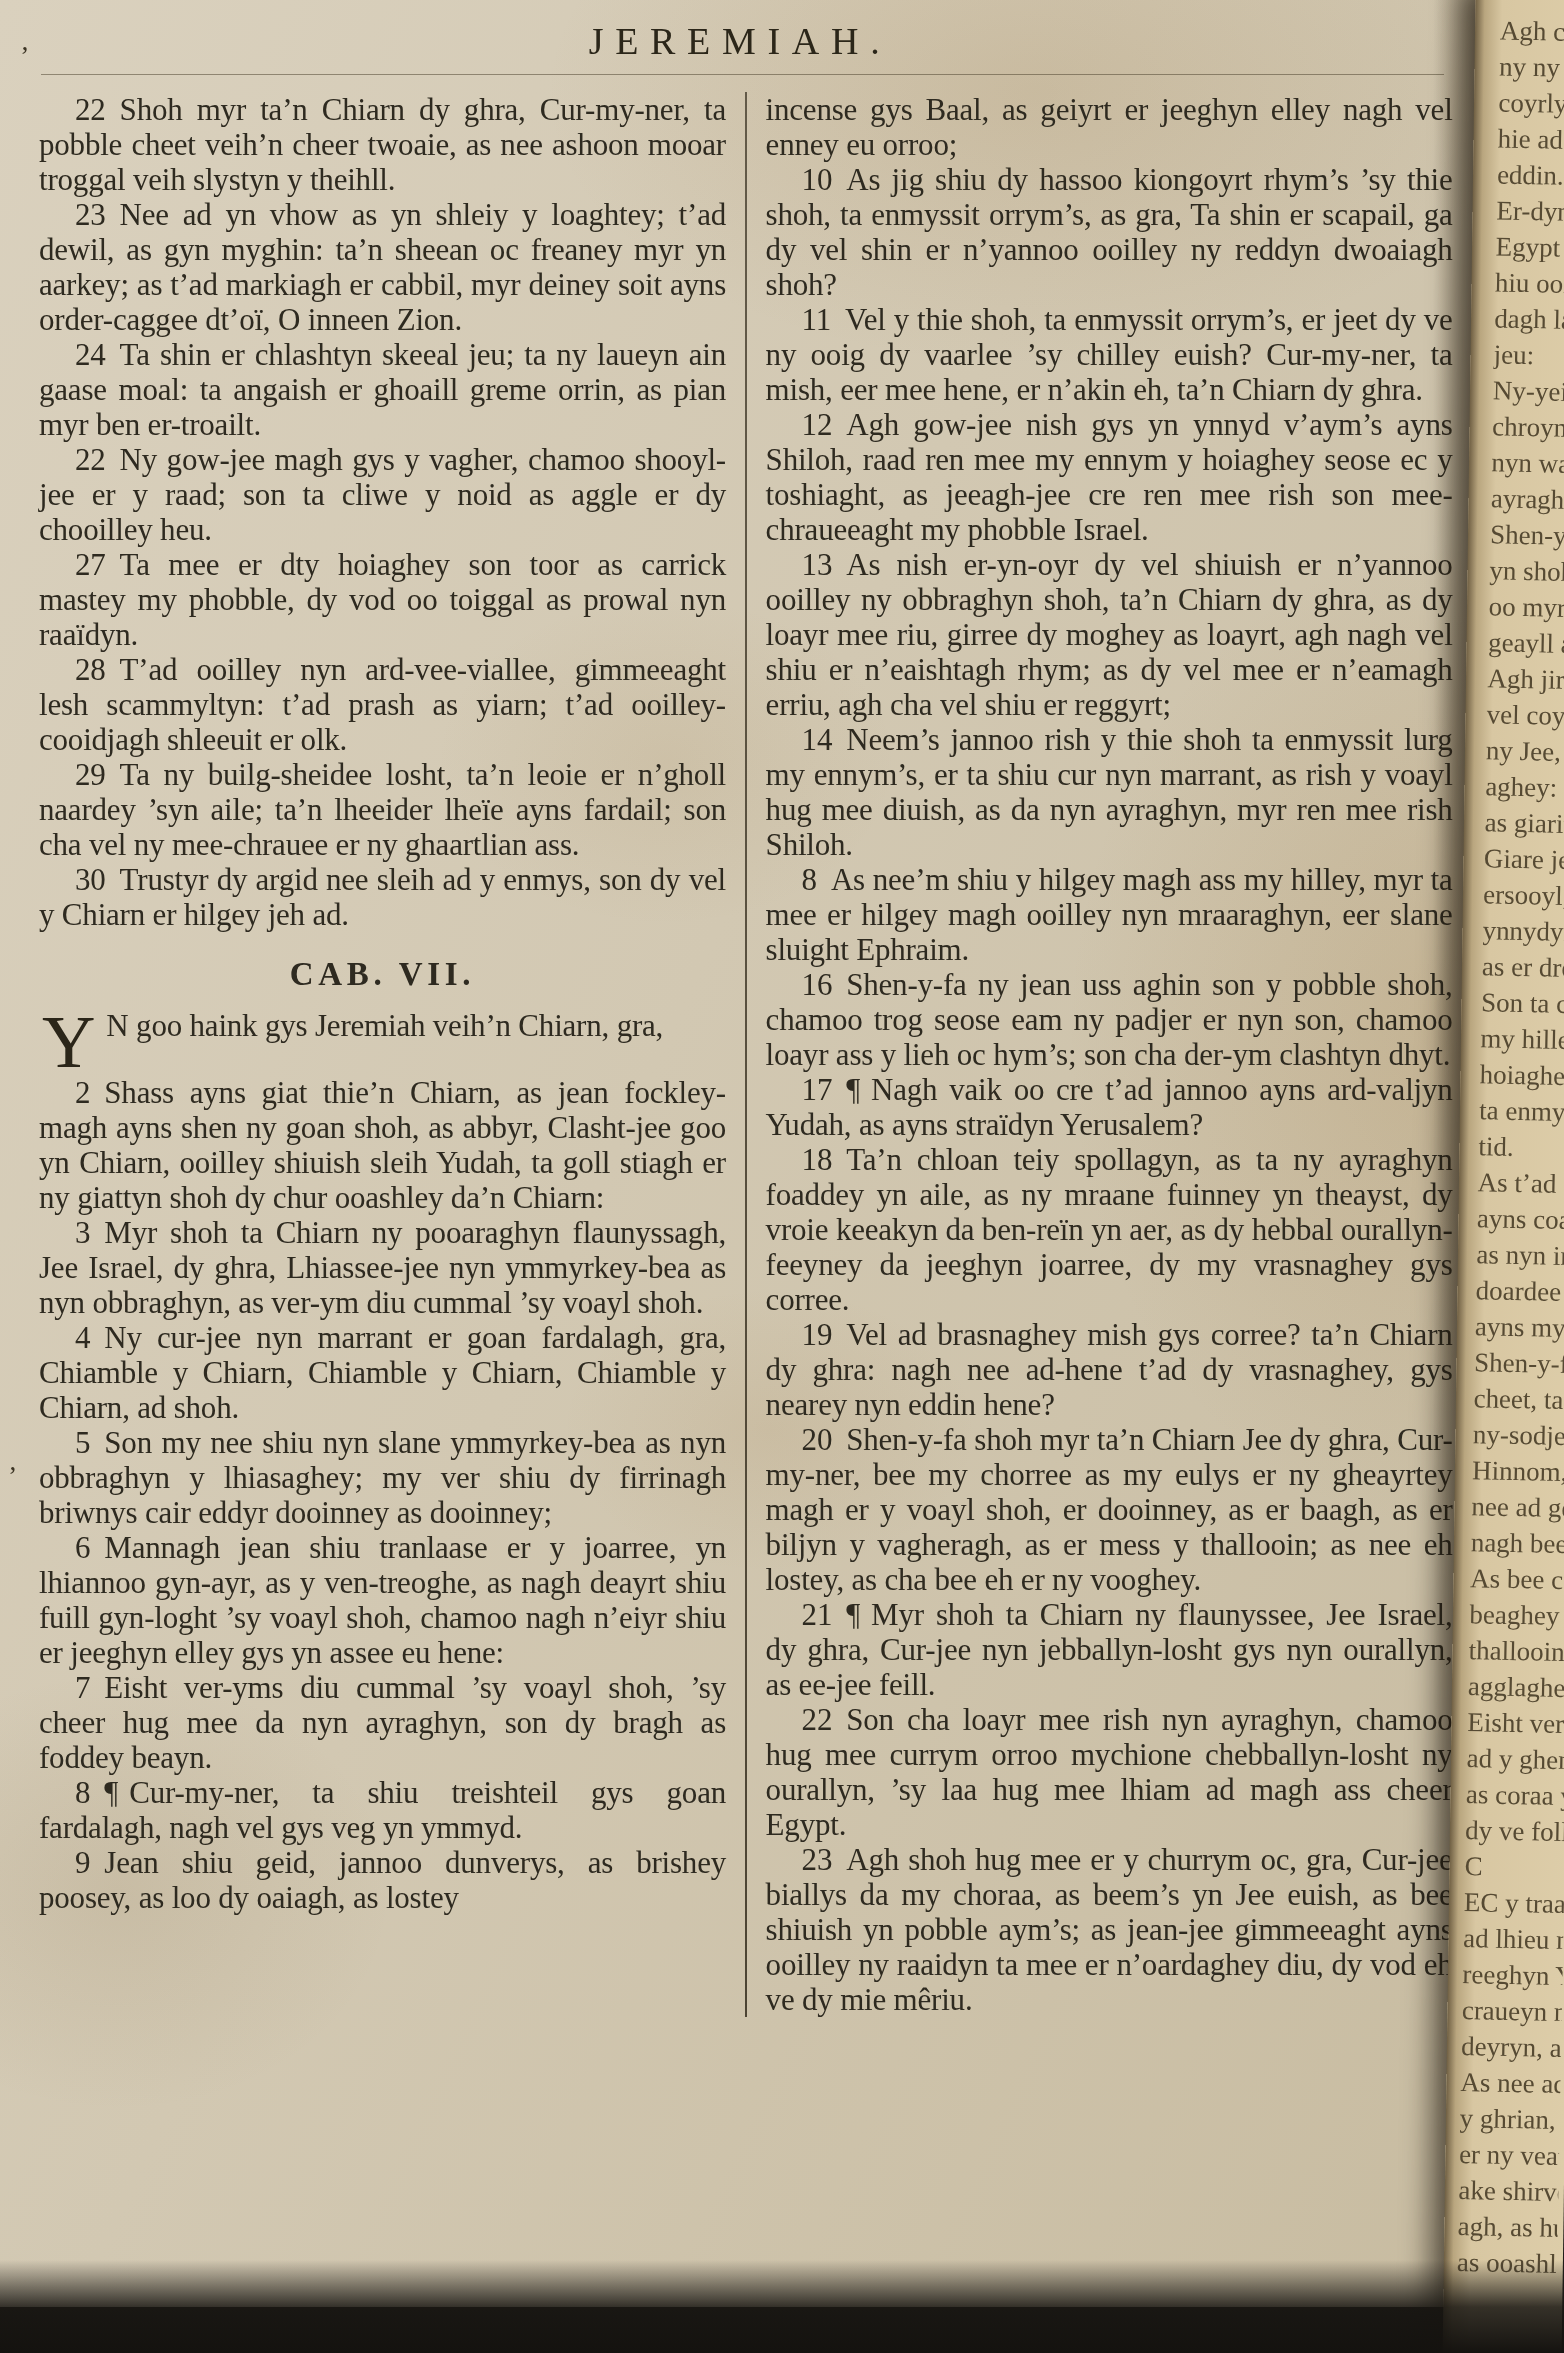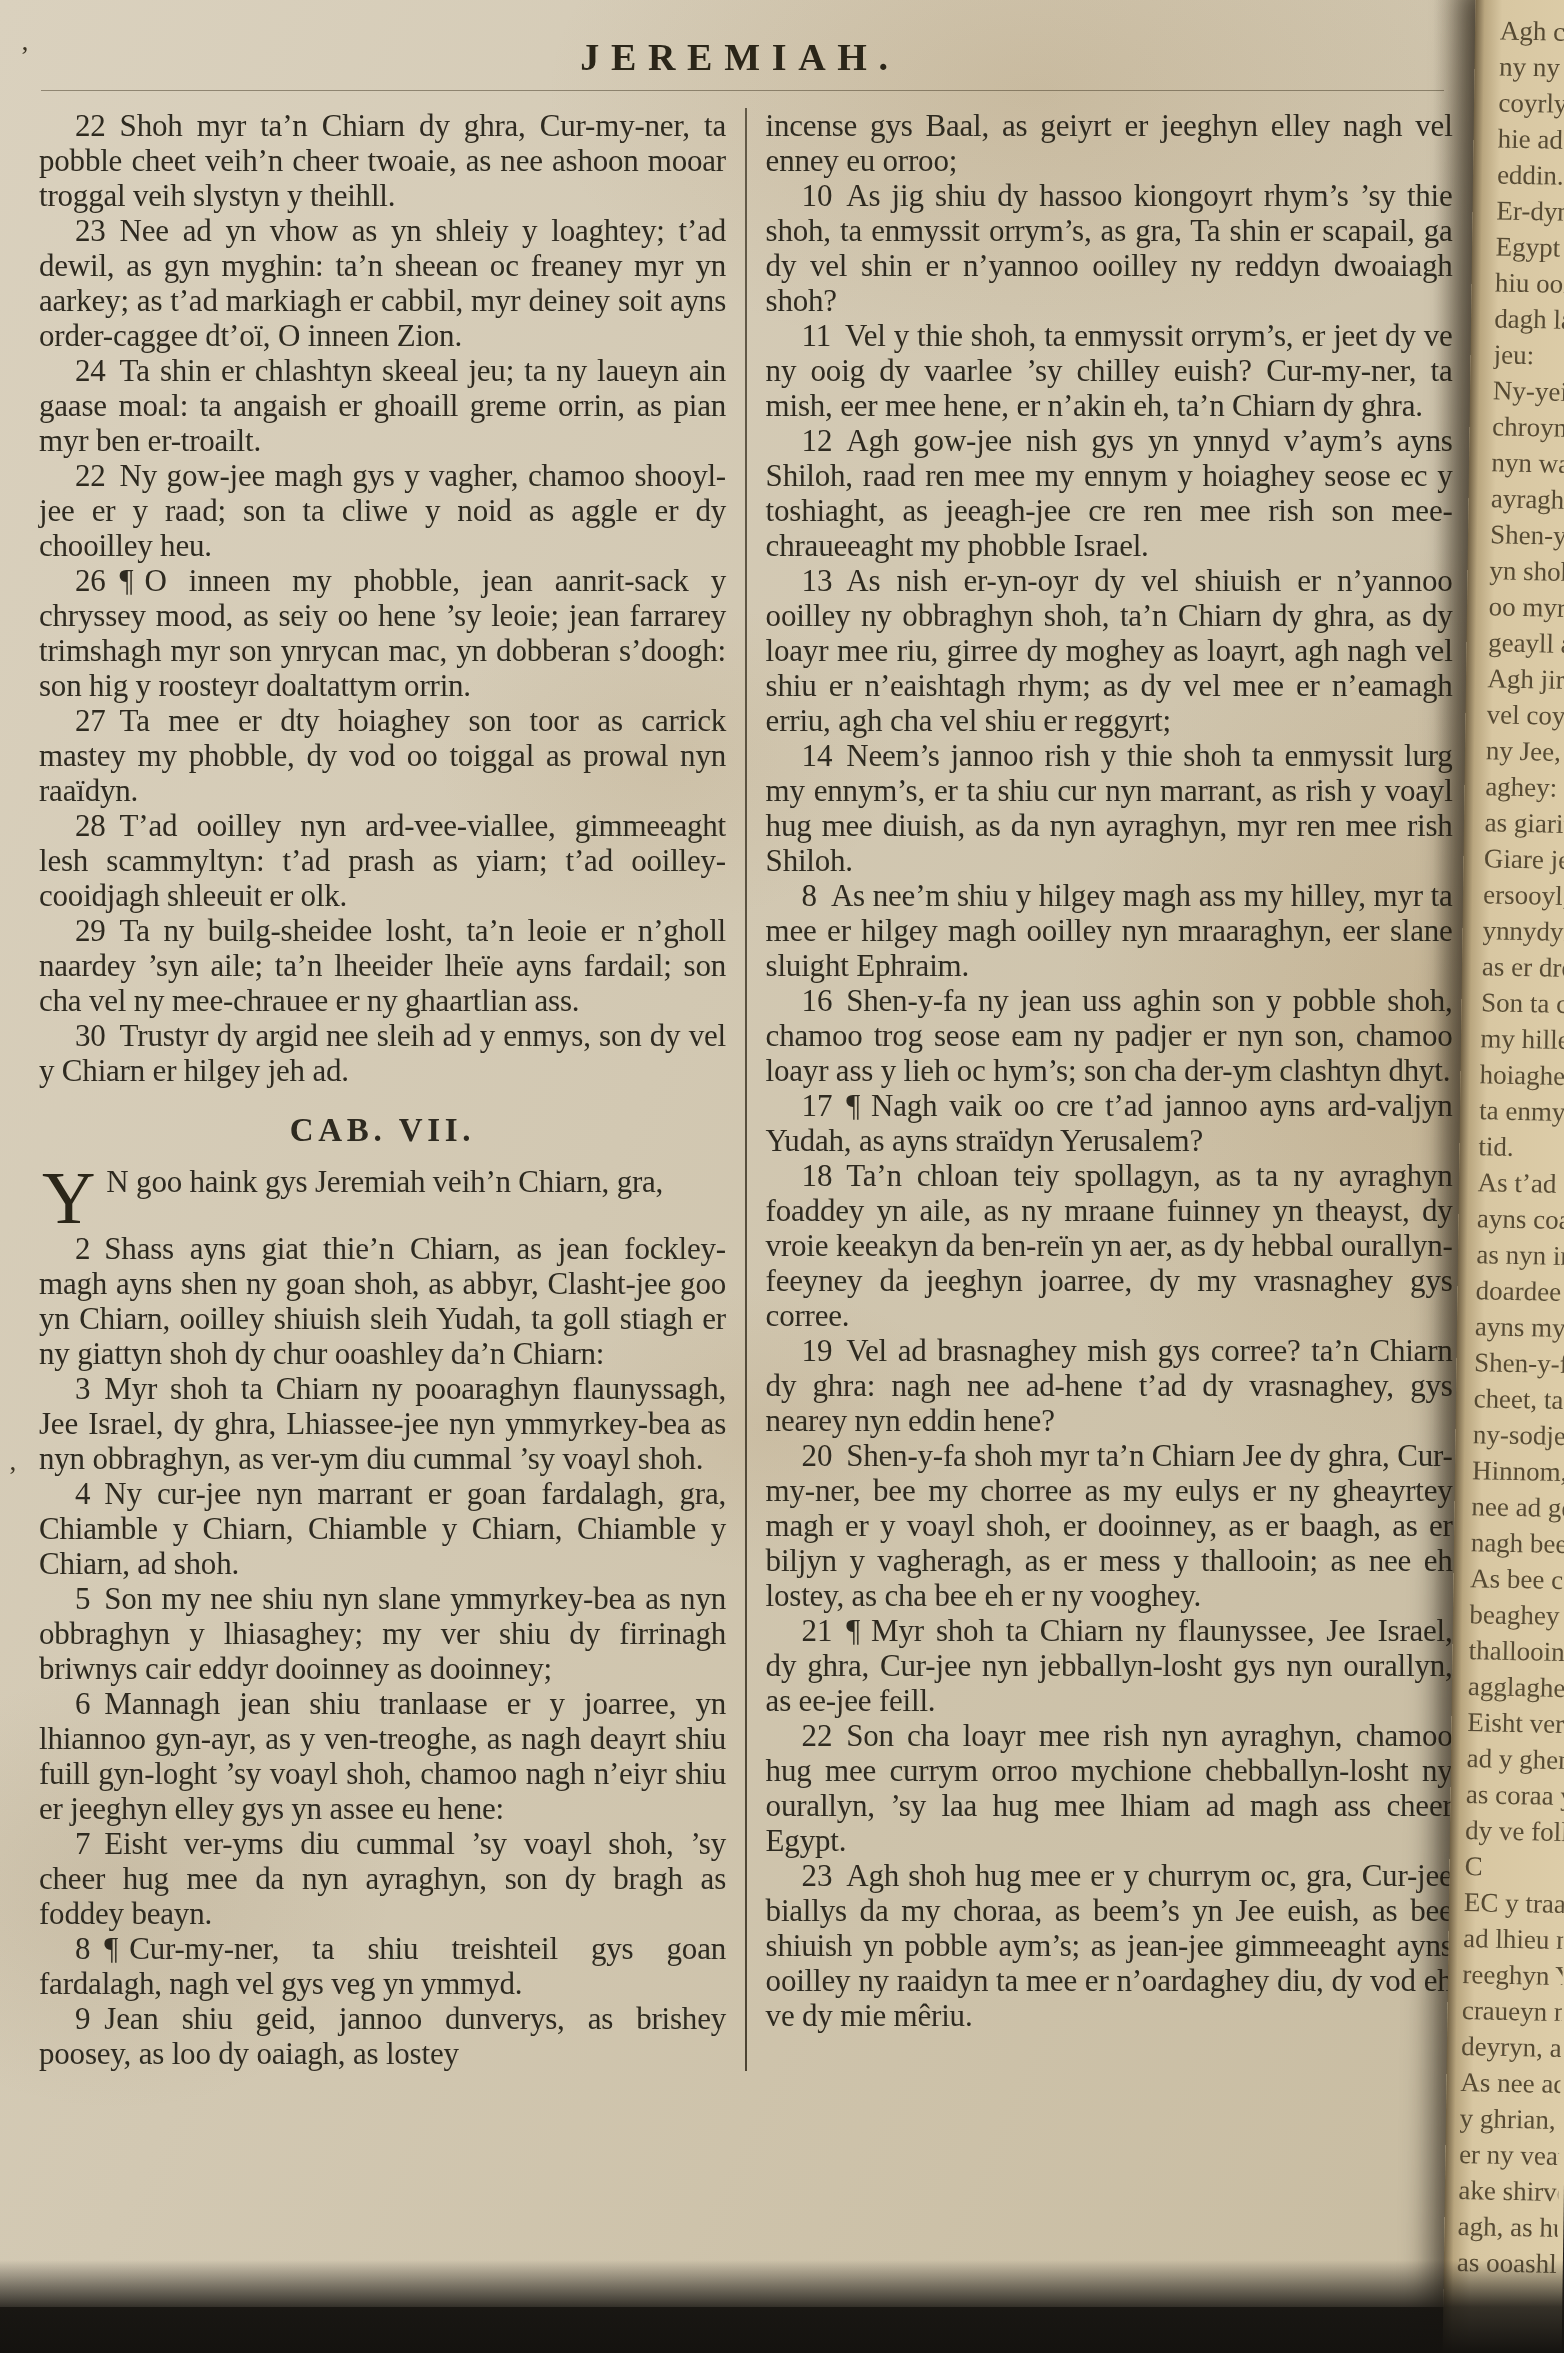--- a/index.html
+++ b/index.html
@@ -23,23 +23,23 @@
       radial-gradient(329px 235px at 45% 33%, rgba(150,115,60,0.10), transparent 70%),
       radial-gradient(297px 203px at 52% 62%, rgba(150,110,55,0.10), transparent 70%),
       linear-gradient(115deg, #dad1be 0%, #d2c8b2 45%, #c8bca1 100%);
   }
   .page-edge-shadow {
     position: absolute; top: 0; right: 0; width: 47px; height: 100%;
     background: linear-gradient(90deg, rgba(60,45,22,0) 0%, rgba(60,45,22,0.40) 100%);
     pointer-events: none;
   }
   .running-head {
-    margin: 0; padding-top: 35px;
+    margin: 0; padding-top: 19px;
     text-align: center;
-    font-size: 38px; font-weight: bold;
+    font-size: 38px; font-weight: normal;
     letter-spacing: 11.7px;
     color: #2b2619;
   }
   .head-rule {
     height: 0; border-top: 1.6px solid rgba(70,60,40,0.5);
     margin: 11px 36px 0 41px;
   }
   .cols { display: flex; padding: 17px 27px 0 39px; }
   .col {
     width: 687px;
@@ -105,21 +105,20 @@
 <div class="page">
   <h1 class="running-head">JEREMIAH.</h1>
   <div class="head-rule"></div>
 
   <div class="cols">
     <div class="col" id="col-left">
         <p class="verse"><span class="vnum">22</span><span>Shoh myr ta’n Chiarn dy ghra, Cur-my-ner, ta pobble cheet veih’n cheer twoaie, as nee ashoon mooar troggal veih slystyn y theihll.</span></p>
         <p class="verse"><span class="vnum">23</span><span>Nee ad yn vhow as yn shleiy y loaghtey; t’ad dewil, as gyn myghin: ta’n sheean oc freaney myr yn aarkey; as t’ad markiagh er cabbil, myr deiney soit ayns order-caggee dt’oï, O inneen Zion.</span></p>
         <p class="verse"><span class="vnum">24</span><span>Ta shin er chlashtyn skeeal jeu; ta ny laueyn ain gaase moal: ta angaish er ghoaill greme orrin, as pian myr ben er-troailt.</span></p>
         <p class="verse"><span class="vnum">22</span><span>Ny gow-jee magh gys y vagher, chamoo shooyl-jee er y raad; son ta cliwe y noid as aggle er dy chooilley heu.</span></p>
-        <p class="verse"><span class="vnum">26</span><span class="pilcrow">¶</span><span>O inneen my phobble, jean aanrit-sack y chryssey mood, as seiy oo hene ’sy leoie; jean farrarey trimshagh myr son ynrycan mac, yn dobberan s’doogh: son hig y roosteyr doaltattym orrin.</span></p>
         <p class="verse"><span class="vnum">27</span><span>Ta mee er dty hoiaghey son toor as carrick mastey my phobble, dy vod oo toiggal as prowal nyn raaïdyn.</span></p>
         <p class="verse"><span class="vnum">28</span><span>T’ad ooilley nyn ard-vee-viallee, gimmeeaght lesh scammyltyn: t’ad prash as yiarn; t’ad ooilley-cooidjagh shleeuit er olk.</span></p>
         <p class="verse"><span class="vnum">29</span><span>Ta ny builg-sheidee losht, ta’n leoie er n’gholl naardey ’syn aile; ta’n lheeider lheïe ayns fardail; son cha vel ny mee-chrauee er ny ghaartlian ass.</span></p>
         <p class="verse"><span class="vnum">30</span><span>Trustyr dy argid nee sleih ad y enmys, son dy vel y Chiarn er hilgey jeh ad.</span></p>
         <h2 class="chap-heading">CAB. VII.</h2>
         <p class="verse dropcap-verse"><span class="dropcap">Y</span><span>N goo haink gys Jeremiah veih’n Chiarn, gra,</span></p>
         <p class="verse"><span class="vnum">2</span><span>Shass ayns giat thie’n Chiarn, as jean fockley-magh ayns shen ny goan shoh, as abbyr, Clasht-jee goo yn Chiarn, ooilley shiuish sleih Yudah, ta goll stiagh er ny giattyn shoh dy chur ooashley da’n Chiarn:</span></p>
         <p class="verse"><span class="vnum">3</span><span>Myr shoh ta Chiarn ny pooaraghyn flaunyssagh, Jee Israel, dy ghra, Lhiassee-jee nyn ymmyrkey-bea as nyn obbraghyn, as ver-ym diu cummal ’sy voayl shoh.</span></p>
         <p class="verse"><span class="vnum">4</span><span>Ny cur-jee nyn marrant er goan fardalagh, gra, Chiamble y Chiarn, Chiamble y Chiarn, Chiamble y Chiarn, ad shoh.</span></p>
         <p class="verse"><span class="vnum">5</span><span>Son my nee shiu nyn slane ymmyrkey-bea as nyn obbraghyn y lhiasaghey; my ver shiu dy firrinagh briwnys cair eddyr dooinney as dooinney;</span></p>

